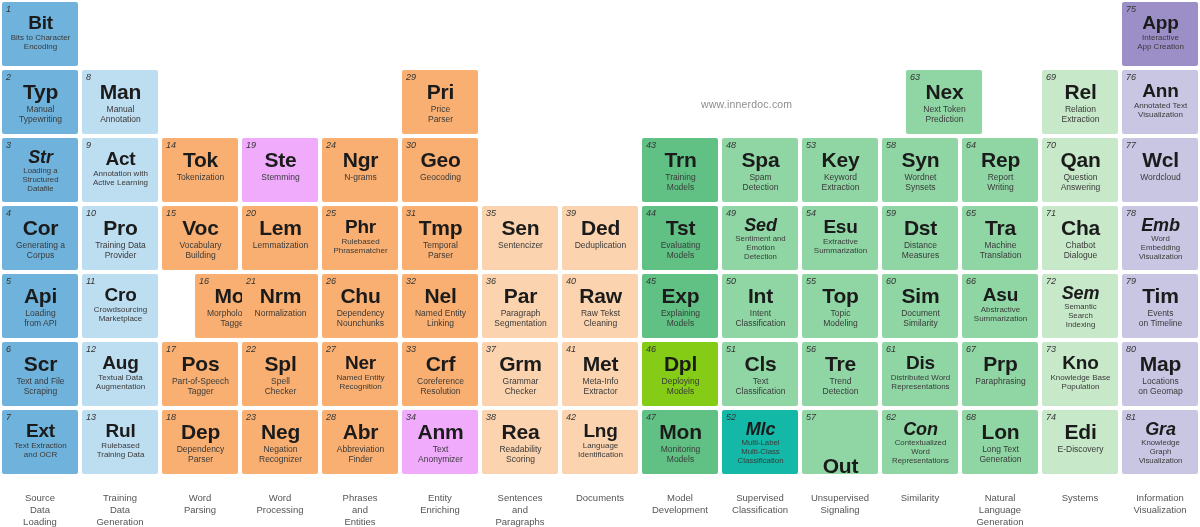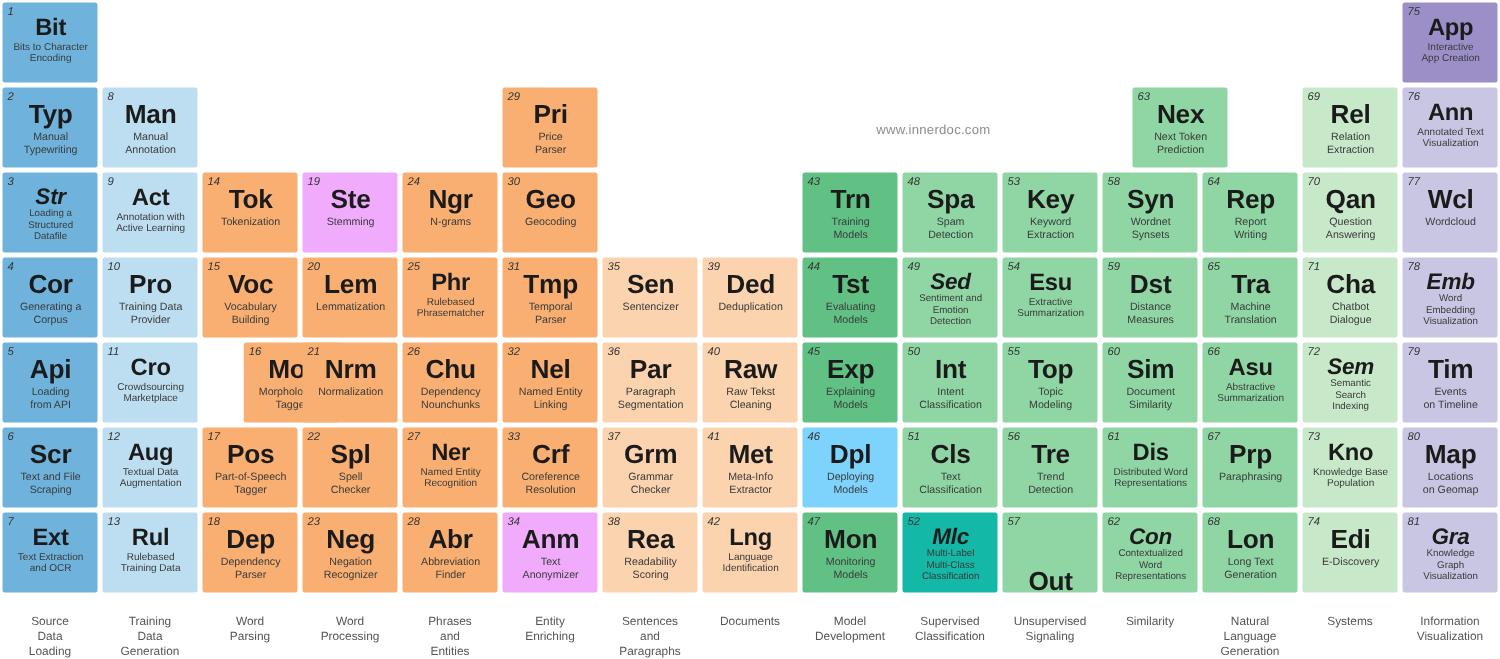--- a/index.html
+++ b/index.html
@@ -395,21 +395,21 @@
           <span>Evaluating<br>Models</span>
         </div>
       </div>
       <div class="cell" style="left: 642px; top: 274px; background: rgb(97, 193, 132);">
         <div class="num">45</div>
         <div class="sym">Exp</div>
         <div class="desc">
           <span>Explaining<br>Models</span>
         </div>
       </div>
-      <div class="cell" style="left: 642px; top: 342px; background: #7dd3fc;">
+      <div class="cell" style="left: 642px; top: 342px; background: #84cc16;">
         <div class="num">46</div>
         <div class="sym">Dpl</div>
         <div class="desc">
           <span>Deploying<br>Models</span>
         </div>
       </div>
       <div class="cell" style="left: 642px; top: 410px; background: rgb(97, 193, 132);">
         <div class="num">47</div>
         <div class="sym">Mon</div>
         <div class="desc">

